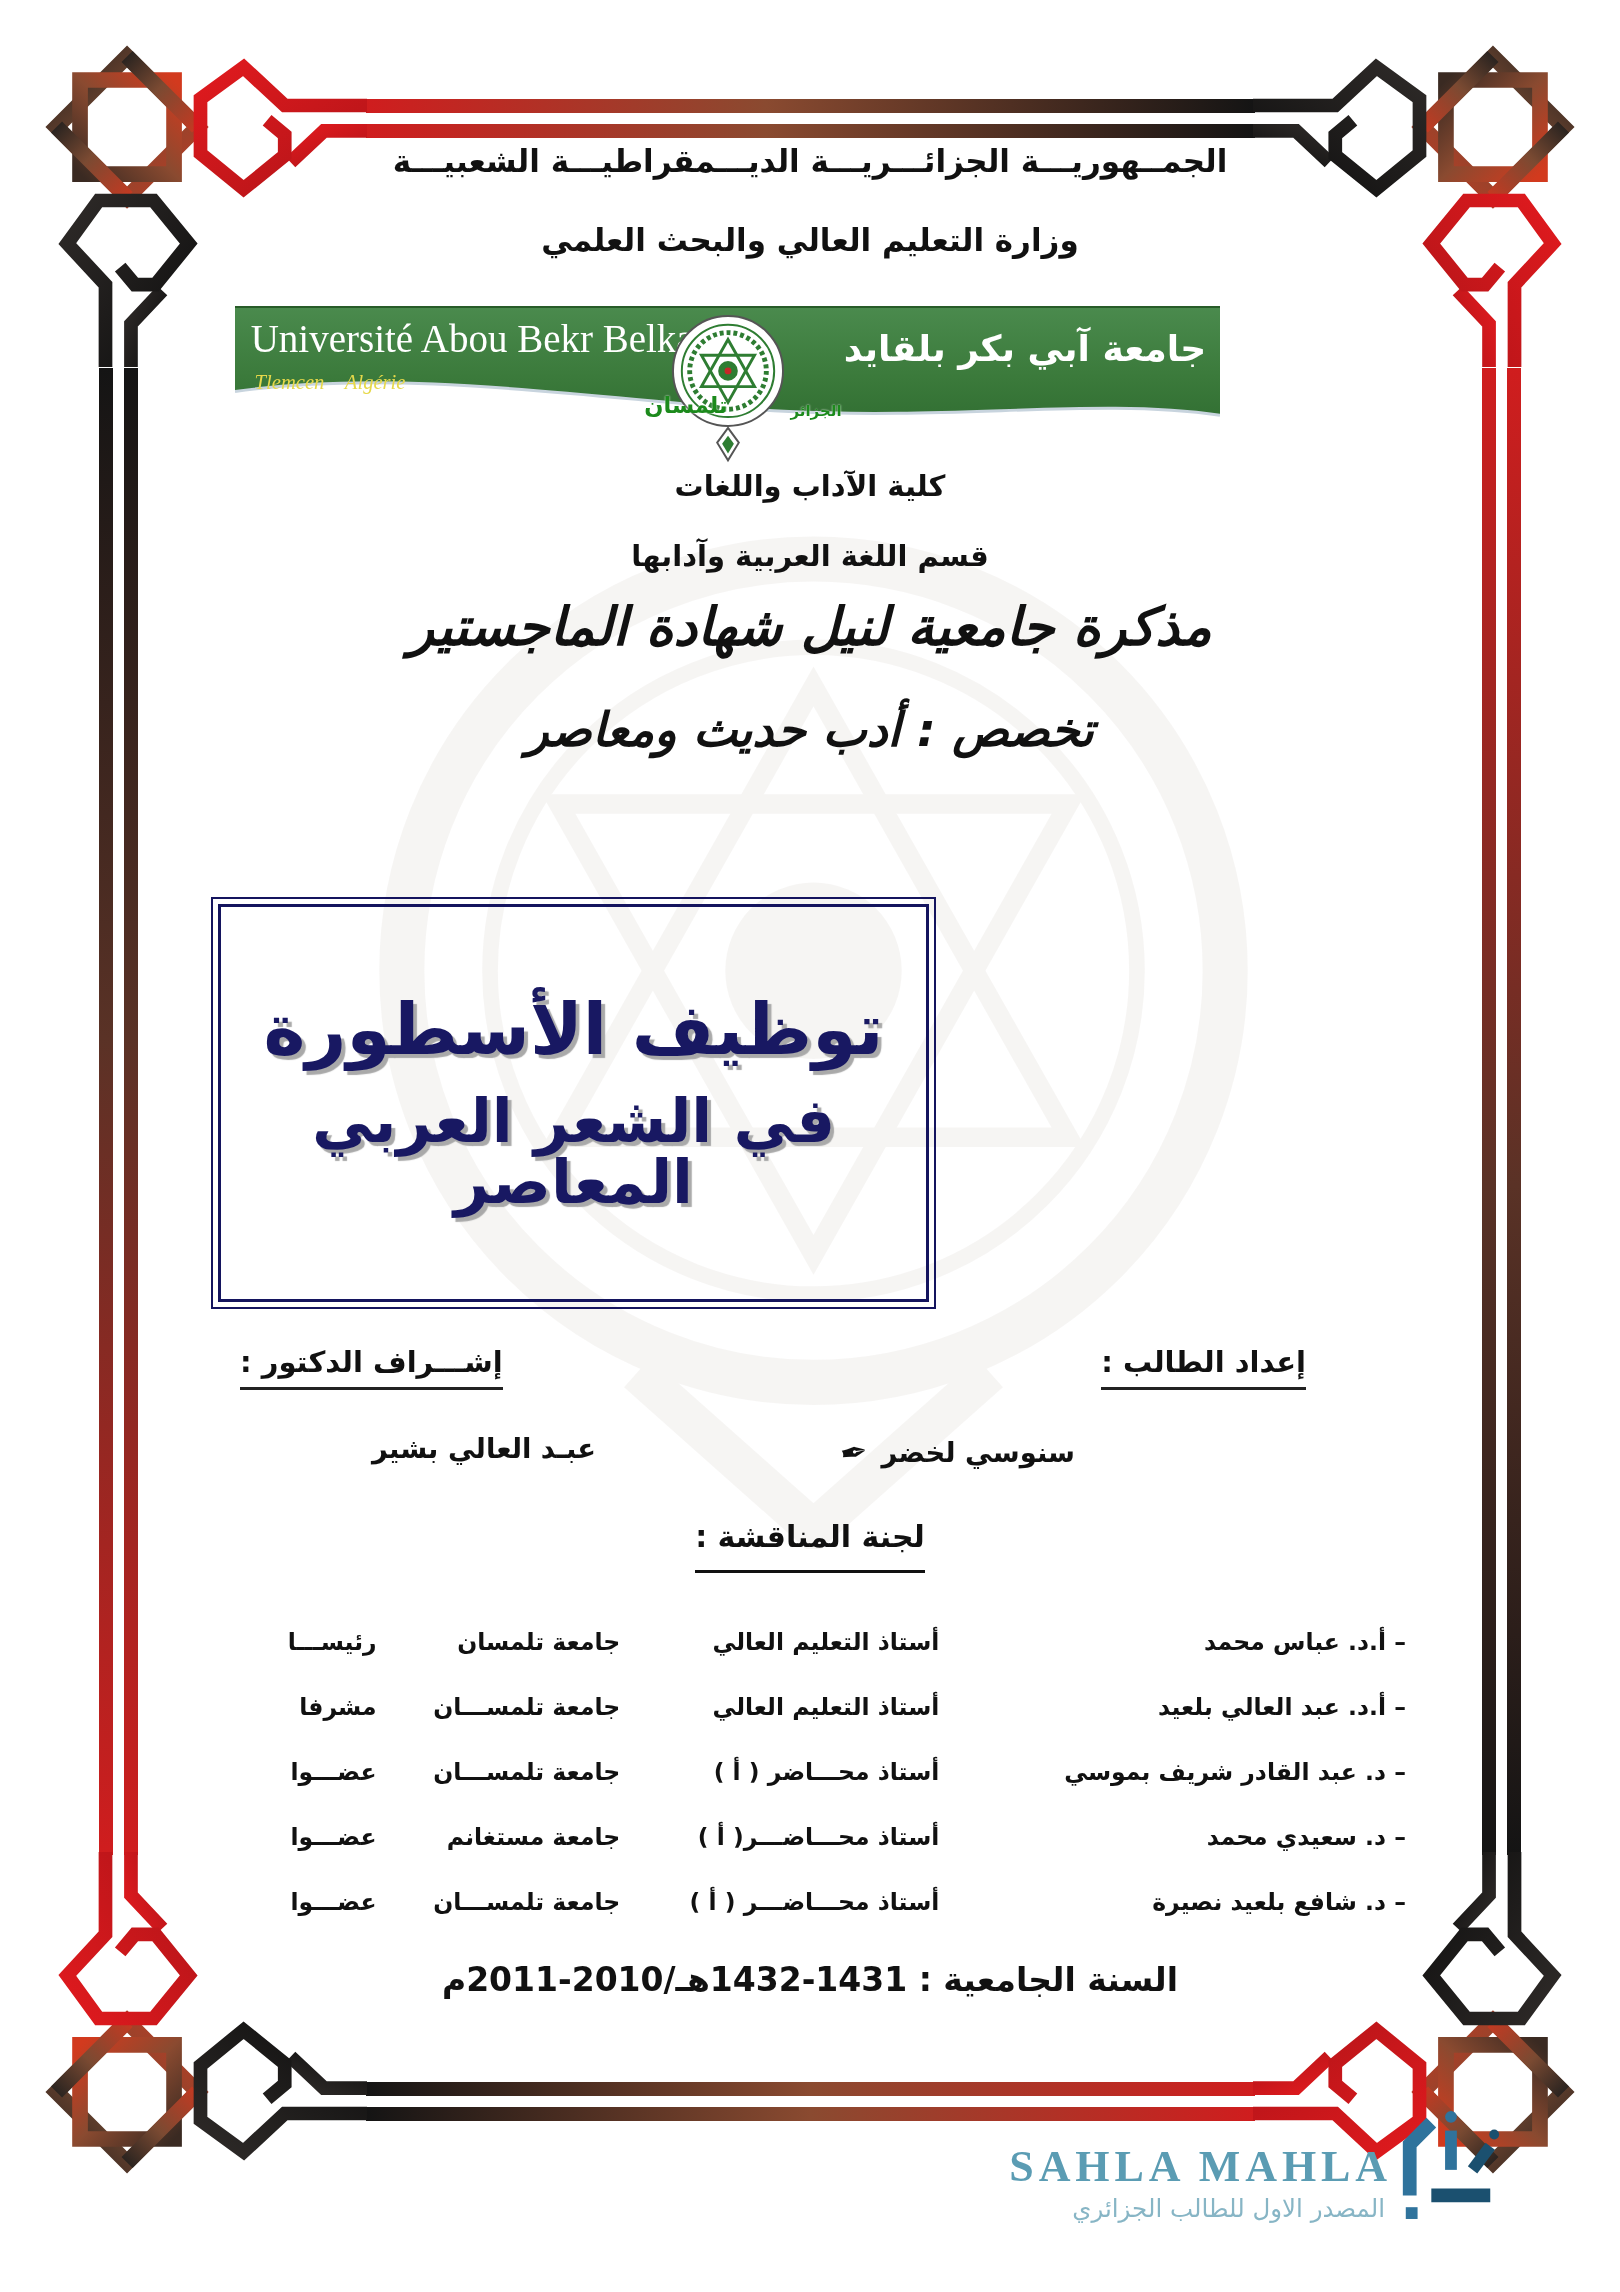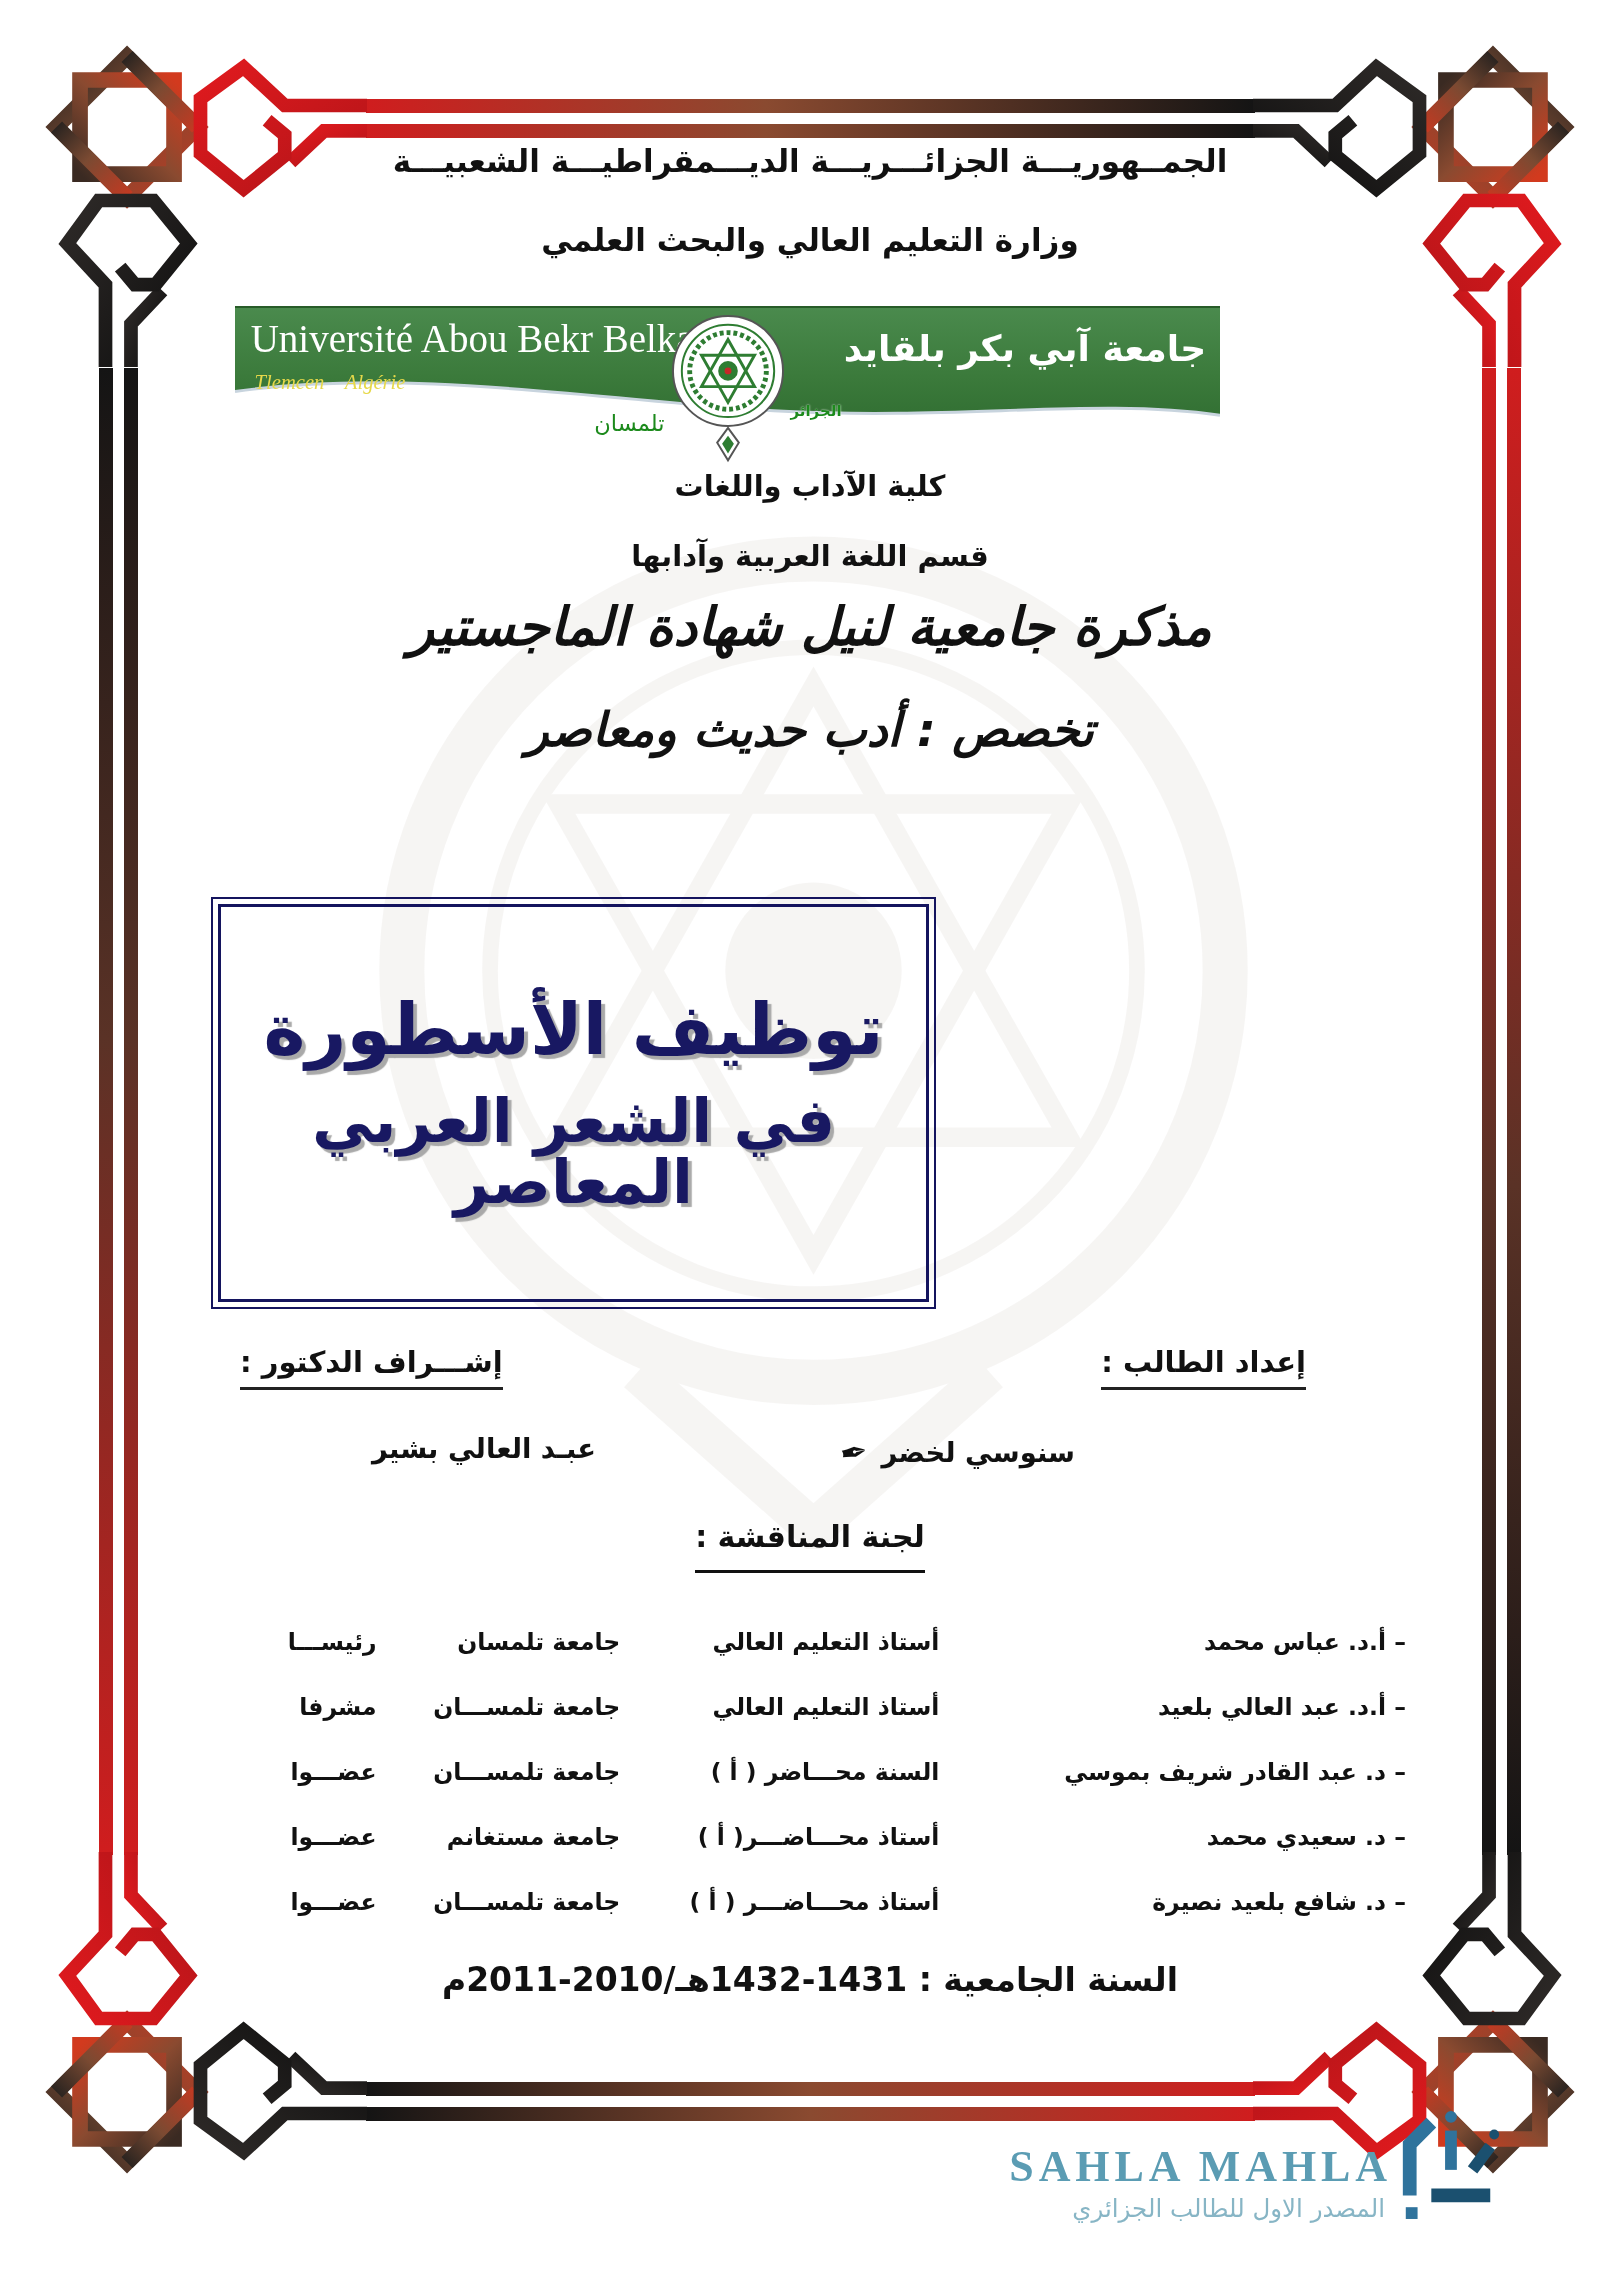--- a/index.html
+++ b/index.html
@@ -38,22 +38,22 @@
   .banner{position:absolute; left:235px; top:306px; width:985px; height:125px;
           background:linear-gradient(#4a8a4d,#3b7a3b 55%,#2f6c30);
           border-top:2px solid #285c28;}
   .banner .swoosh{position:absolute; left:0; bottom:0; width:100%; height:69px;}
   .banner .fr-name{position:absolute; left:15.7px; top:7.8px; color:#fff;
           font-family:"Liberation Serif", serif; font-size:39px; white-space:nowrap;}
   .banner .fr-loc{position:absolute; left:19.6px; top:63px; color:#e6d84a;
           font-family:"Liberation Serif", serif; font-style:italic; font-size:20.6px; word-spacing:15.7px;}
   .banner .ar-name{position:absolute; right:13.7px; top:19.6px; color:#fff; font-size:36px; font-weight:bold;}
   .banner .seal{position:absolute; left:50%; top:2px; transform:translateX(-50%); width:120px; height:169px;}
-  .banner .seal-town{position:absolute; right:50%; margin-right:63px; top:102px;
-          color:#1c8a1c; font-weight:normal; font-size:22.5px; text-shadow:0 0 2px #fff;}
+  .banner .seal-town{position:absolute; right:50%; top:84px;
+          color:#1c8a1c; font-weight:bold; font-size:22.5px; text-shadow:0 0 2px #fff;}
   .banner .seal-country{position:absolute; left:50%; margin-left:63px; top:94px;
           color:#1c8a1c; font-weight:bold; font-size:15px; text-shadow:0 0 2px #fff;}
   
   .faculty{top:469px; font-size:29px; font-weight:bold;}
   .department{top:539px; font-size:29px; font-weight:bold;}
   
   .memoir{top:596px; font-size:53px; font-weight:bold; font-style:italic;}
   .specialty{top:702px; font-size:47px; font-weight:bold; font-style:italic;}
   
   .title-box{position:absolute; left:211px; top:897px; width:725px; height:412px;
@@ -224,21 +224,21 @@
 
       <div class="c-row">
         <div class="c-name">– أ.د. عبد العالي بلعيد</div>
         <div class="c-grade">أستاذ التعليم العالي</div>
         <div class="c-univ">جامعة تلمســـان</div>
         <div class="c-role">مشرفا</div>
       </div>
 
       <div class="c-row">
         <div class="c-name">– د. عبد القادر شريف بموسي</div>
-        <div class="c-grade">السنة محـــاضر ( أ )</div>
+        <div class="c-grade">أستاذ محـــاضر ( أ )</div>
         <div class="c-univ">جامعة تلمســـان</div>
         <div class="c-role">عضـــوا</div>
       </div>
 
       <div class="c-row">
         <div class="c-name">– د. سعيدي محمد</div>
         <div class="c-grade">أستاذ محـــاضـــر( أ )</div>
         <div class="c-univ">جامعة مستغانم</div>
         <div class="c-role">عضـــوا</div>
       </div>

